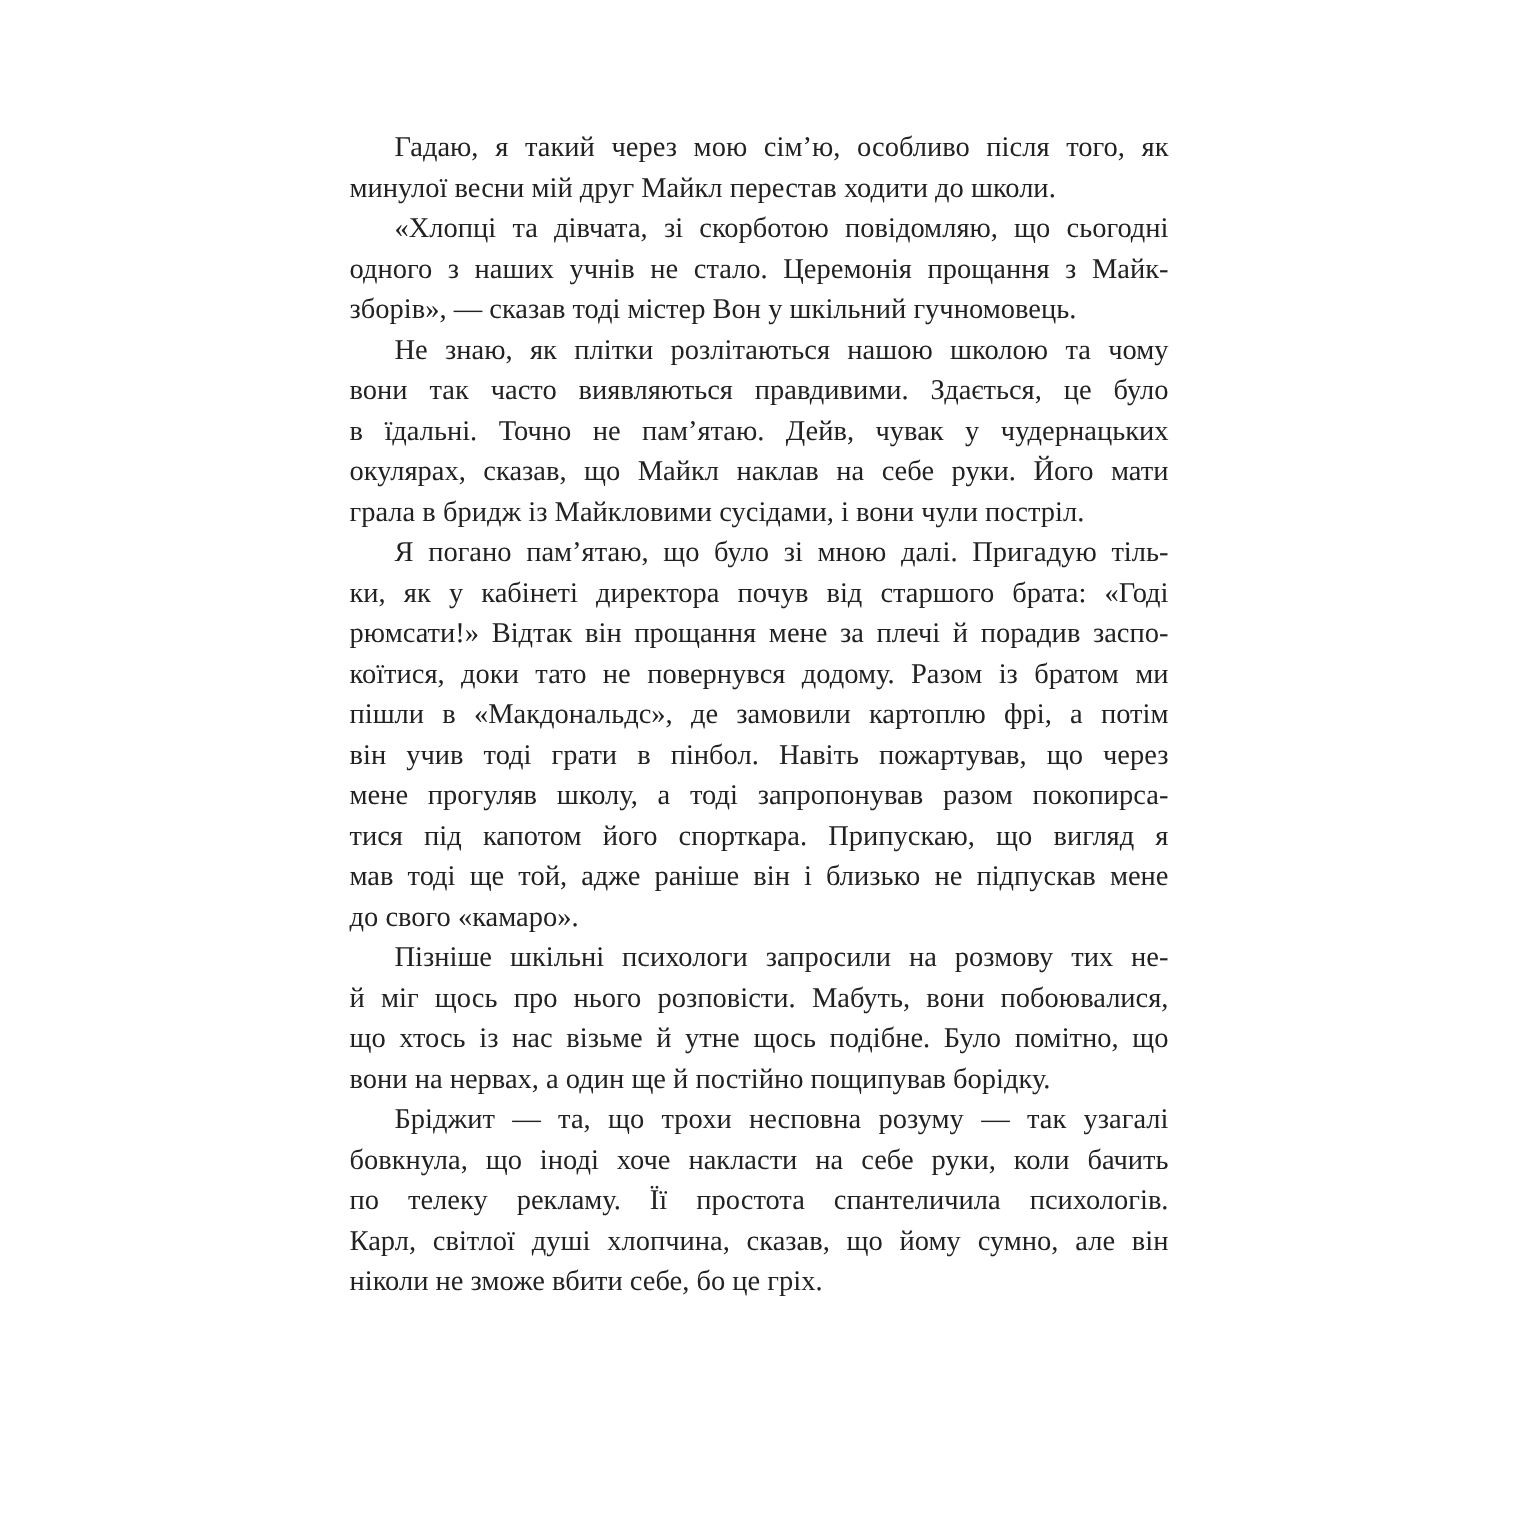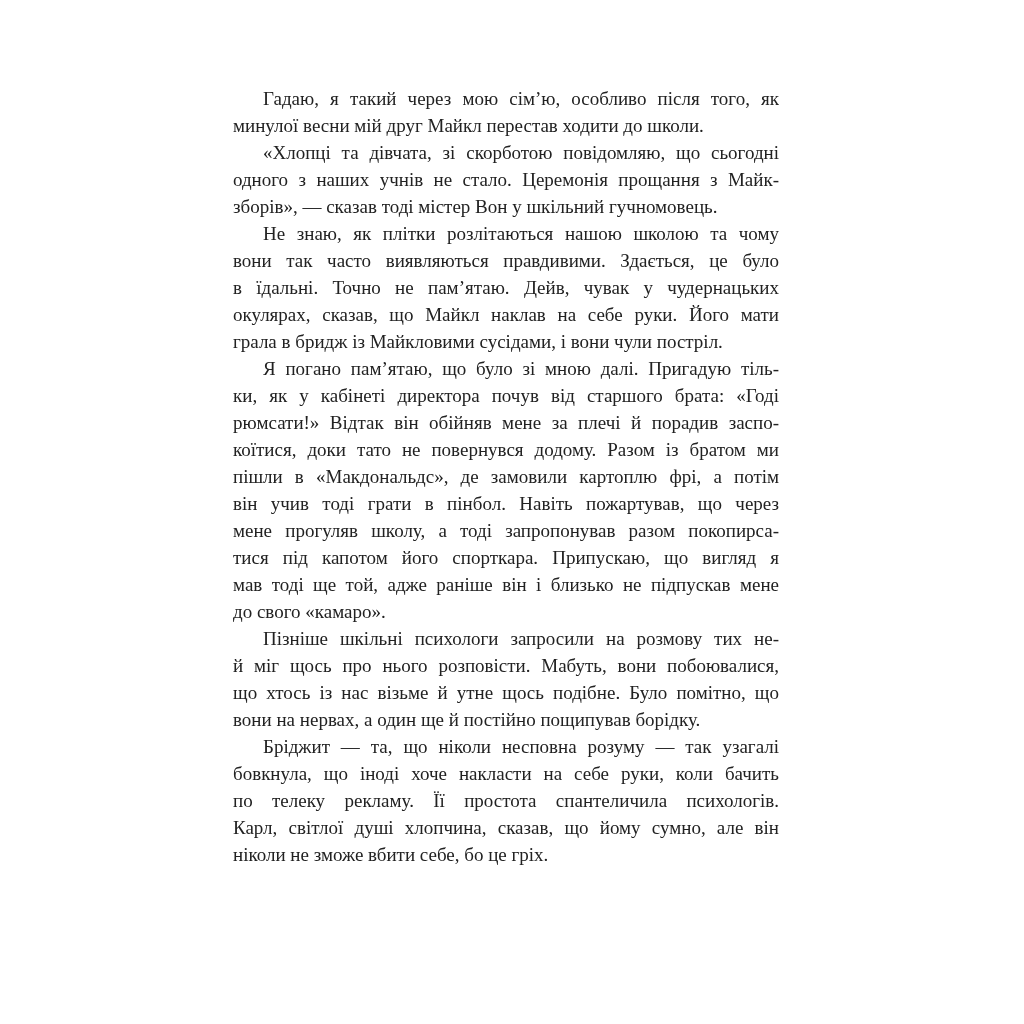--- a/index.html
+++ b/index.html
@@ -83,37 +83,37 @@
       <div class="para">
         <div class="line first">Не знаю, як плітки розлітаються нашою школою та чому</div>
         <div class="line">вони так часто виявляються правдивими. Здається, це було</div>
         <div class="line">в їдальні. Точно не пам’ятаю. Дейв, чувак у чудернацьких</div>
         <div class="line">окулярах, сказав, що Майкл наклав на себе руки. Його мати</div>
         <div class="line last">грала в бридж із Майкловими сусідами, і вони чули постріл.</div>
       </div>
       <div class="para">
         <div class="line first">Я погано пам’ятаю, що було зі мною далі. Пригадую тіль-</div>
         <div class="line">ки, як у кабінеті директора почув від старшого брата: «Годі</div>
-        <div class="line">рюмсати!» Відтак він обійняв мене за плечі й порадив заспо-</div>
+        <div class="line">рюмсати!» Відтак він прощання мене за плечі й порадив заспо-</div>
         <div class="line">коїтися, доки тато не повернувся додому. Разом із братом ми</div>
         <div class="line">пішли в «Макдональдс», де замовили картоплю фрі, а потім</div>
         <div class="line">він учив тоді грати в пінбол. Навіть пожартував, що через</div>
         <div class="line">мене прогуляв школу, а тоді запропонував разом покопирса-</div>
         <div class="line">тися під капотом його спорткара. Припускаю, що вигляд я</div>
         <div class="line">мав тоді ще той, адже раніше він і близько не підпускав мене</div>
         <div class="line last">до свого «камаро».</div>
       </div>
       <div class="para">
         <div class="line first">Пізніше шкільні психологи запросили на розмову тих не-</div>
         <div class="line">й міг щось про нього розповісти. Мабуть, вони побоювалися,</div>
         <div class="line">що хтось із нас візьме й утне щось подібне. Було помітно, що</div>
         <div class="line last">вони на нервах, а один ще й постійно пощипував борідку.</div>
       </div>
       <div class="para">
-        <div class="line first">Бріджит — та, що ніколи несповна розуму — так узагалі</div>
+        <div class="line first">Бріджит — та, що трохи несповна розуму — так узагалі</div>
         <div class="line">бовкнула, що іноді хоче накласти на себе руки, коли бачить</div>
         <div class="line">по телеку рекламу. Її простота спантеличила психологів.</div>
         <div class="line">Карл, світлої душі хлопчина, сказав, що йому сумно, але він</div>
         <div class="line last">ніколи не зможе вбити себе, бо це гріх.</div>
       </div>
     </main>
 
   <footer class="footer">
     <span class="page-num">6</span>
     <span class="footer-divider"></span>

